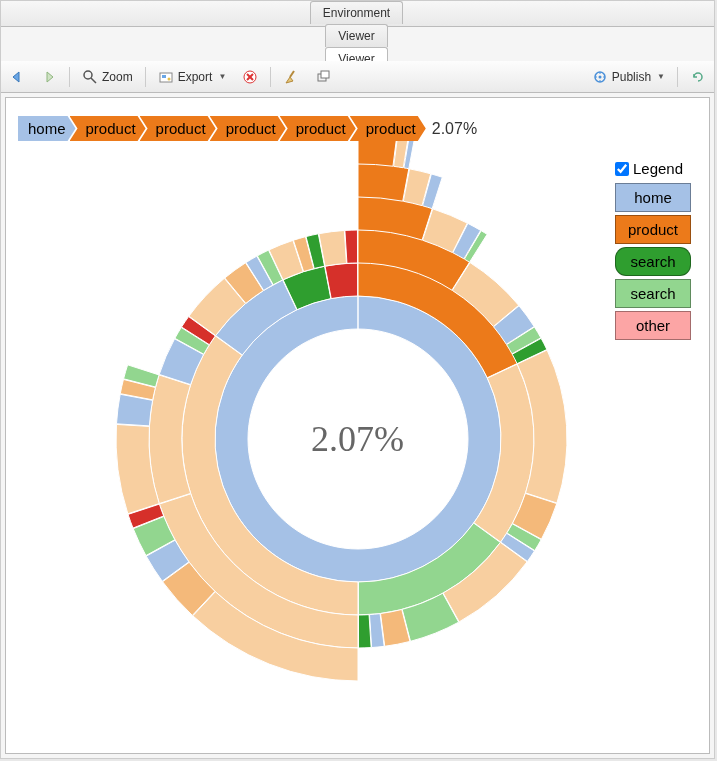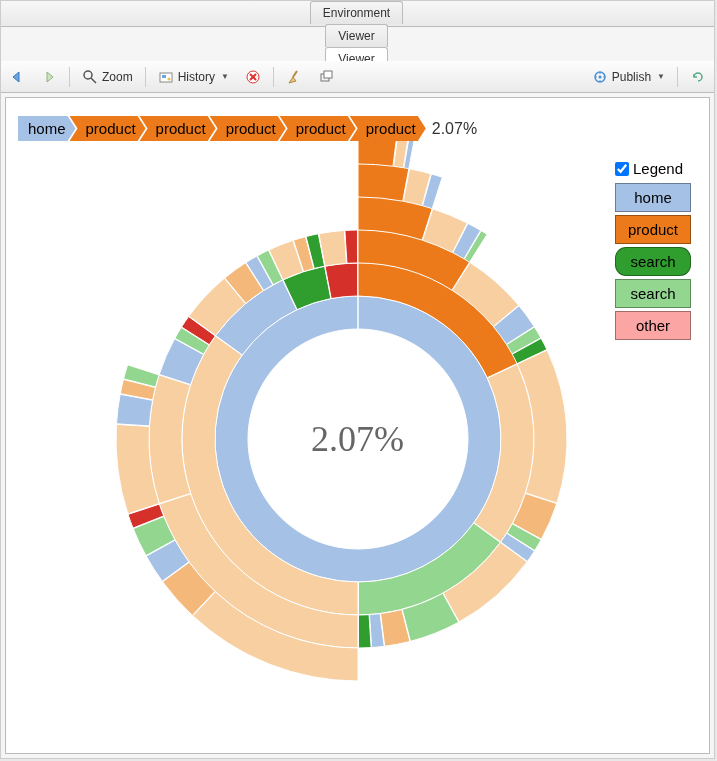--- a/index.html
+++ b/index.html
@@ -191,21 +191,21 @@
         </svg>
       <span>Zoom</span>
     </span>
     <span class="tb-sep"></span>
     <span class="tb-btn">
       <svg class="icon-svg" viewBox="0 0 16 16">
           <rect x="2" y="4" width="12" height="9" fill="#fff" stroke="#888"></rect>
           <rect x="4" y="6" width="4" height="3" fill="#6aa6e6"></rect>
           <circle cx="11" cy="10" r="1.5" fill="#e6c04a"></circle>
         </svg>
-      <span>History</span>
+      <span>Export</span>
       <span class="tb-dd">▼</span>
     </span>
     <span class="tb-btn" title="Remove">
       <svg class="icon-svg" viewBox="0 0 16 16">
           <circle cx="8" cy="8" r="6" fill="#fff" stroke="#d33"></circle>
           <line x1="5" y1="5" x2="11" y2="11" stroke="#d33" stroke-width="2"></line>
           <line x1="11" y1="5" x2="5" y2="11" stroke="#d33" stroke-width="2"></line>
         </svg>
     </span>
     <span class="tb-sep"></span>

